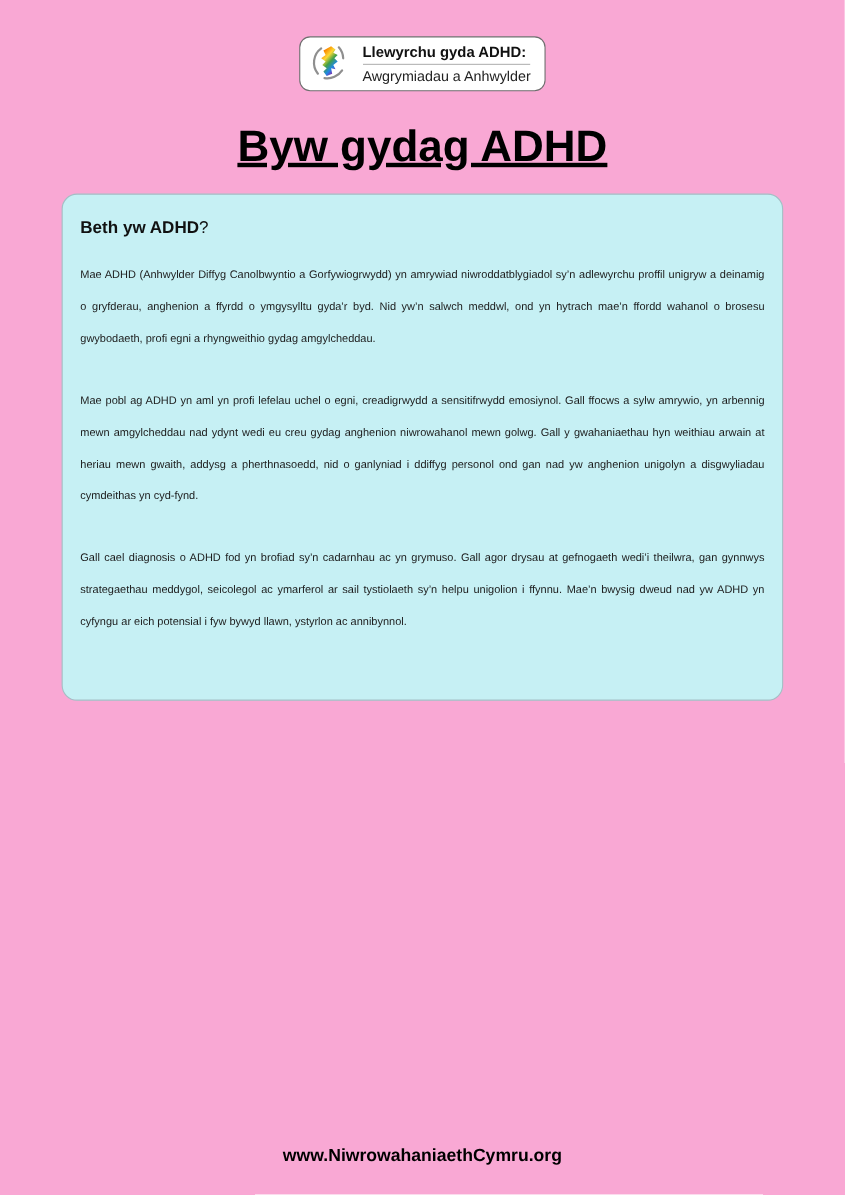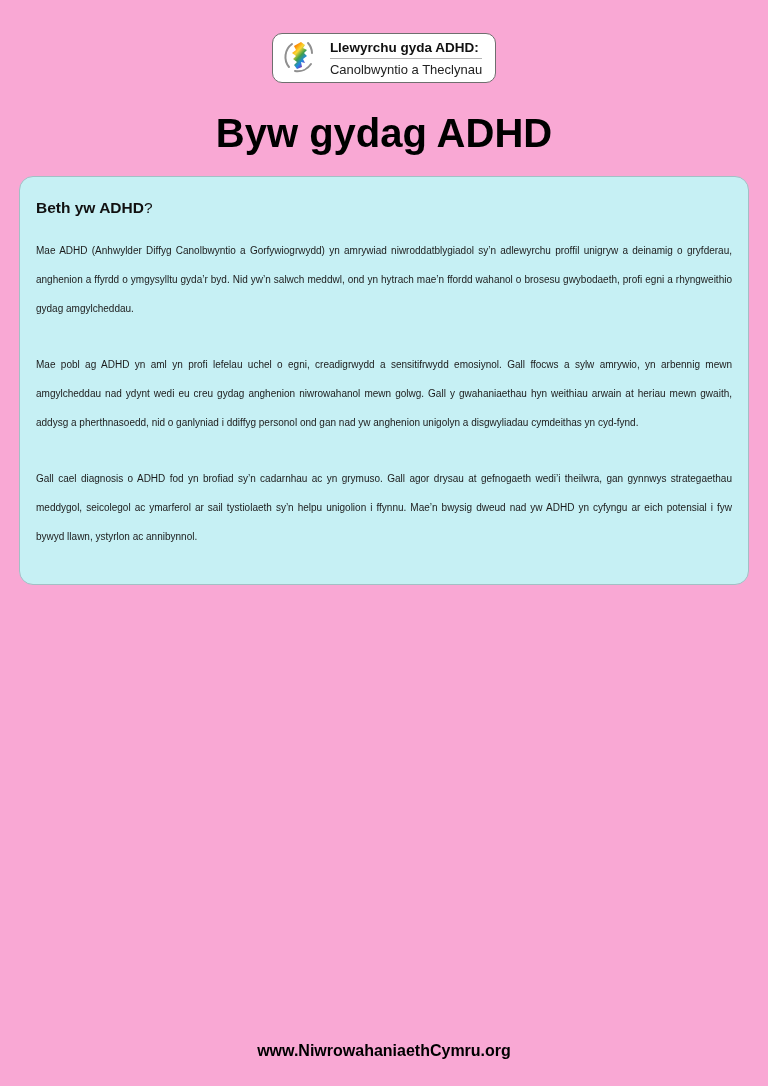--- a/index.html
+++ b/index.html
@@ -58,28 +58,29 @@
     color: #222222;
     line-height: 15px;
     white-space: nowrap;
   }
   .page-title {
     margin: 25px 0 0;
     font-size: 40px;
     font-weight: bold;
     color: #000000;
     line-height: 50px;
+    text-decoration: underline;
   }
   .content-box {
-    width: 730px;
+    width: 656px;
     margin-top: 18px;
     background: #c6f0f4;
     border: 1.5px solid #a3bfc5;
     border-radius: 14px;
-    padding: 21px 16px 29px;
+    padding: 21px 16px 52px;
   }
   .box-heading {
     font-size: 15.5px;
     color: #111111;
     line-height: 20px;
     margin: 0 0 18px;
   }
   .box-heading b { font-weight: bold; }
   .para {
     font-size: 10px;
@@ -117,21 +118,21 @@
         </defs>
         <path d="M11,6 A16,16 0 0 0 8,29" fill="none" stroke="#8f8f8f" stroke-width="2" stroke-linecap="round"></path>
         <path d="M27,5 A16,16 0 0 1 31,15" fill="none" stroke="#8f8f8f" stroke-width="2" stroke-linecap="round"></path>
         <path d="M14,33 A16,16 0 0 0 30,26" fill="none" stroke="#8f8f8f" stroke-width="2" stroke-linecap="round"></path>
         <path d="M20,4 L24,7 L22,10 L26,12 L23,15 L26,18 L22,21 L24,25 L20,24 L21,29 L16,31 L13,27 L16,24 L12,21 L15,18 L11,15 L15,12 L13,8 Z" fill="url(#rainbowGrad)"></path>
       </svg>
     </span>
     <span class="badge-text">
       <span class="badge-title">Llewyrchu gyda ADHD:</span>
       <span class="badge-divider"></span>
-      <span class="badge-subtitle">Canolbwyntio a Theclynau</span>
+      <span class="badge-subtitle">Awgrymiadau a Anhwylder</span>
     </span>
   </div>
 
   <h1 class="page-title">Byw gydag ADHD</h1>
 
   <div class="content-box">
     <div class="box-heading"><b>Beth yw ADHD</b><span>?</span></div>
     <p class="para">Mae ADHD (Anhwylder Diffyg Canolbwyntio a Gorfywiogrwydd) yn amrywiad niwroddatblygiadol sy’n adlewyrchu proffil unigryw a deinamig o gryfderau, anghenion a ffyrdd o ymgysylltu gyda’r byd. Nid yw’n salwch meddwl, ond yn hytrach mae’n ffordd wahanol o brosesu gwybodaeth, profi egni a rhyngweithio gydag amgylcheddau.</p>
     <p class="para">Mae pobl ag ADHD yn aml yn profi lefelau uchel o egni, creadigrwydd a sensitifrwydd emosiynol. Gall ffocws a sylw amrywio, yn arbennig mewn amgylcheddau nad ydynt wedi eu creu gydag anghenion niwrowahanol mewn golwg. Gall y gwahaniaethau hyn weithiau arwain at heriau mewn gwaith, addysg a pherthnasoedd, nid o ganlyniad i ddiffyg personol ond gan nad yw anghenion unigolyn a disgwyliadau cymdeithas yn cyd-fynd.</p>
     <p class="para">Gall cael diagnosis o ADHD fod yn brofiad sy’n cadarnhau ac yn grymuso. Gall agor drysau at gefnogaeth wedi’i theilwra, gan gynnwys strategaethau meddygol, seicolegol ac ymarferol ar sail tystiolaeth sy’n helpu unigolion i ffynnu. Mae’n bwysig dweud nad yw ADHD yn cyfyngu ar eich potensial i fyw bywyd llawn, ystyrlon ac annibynnol.</p>

